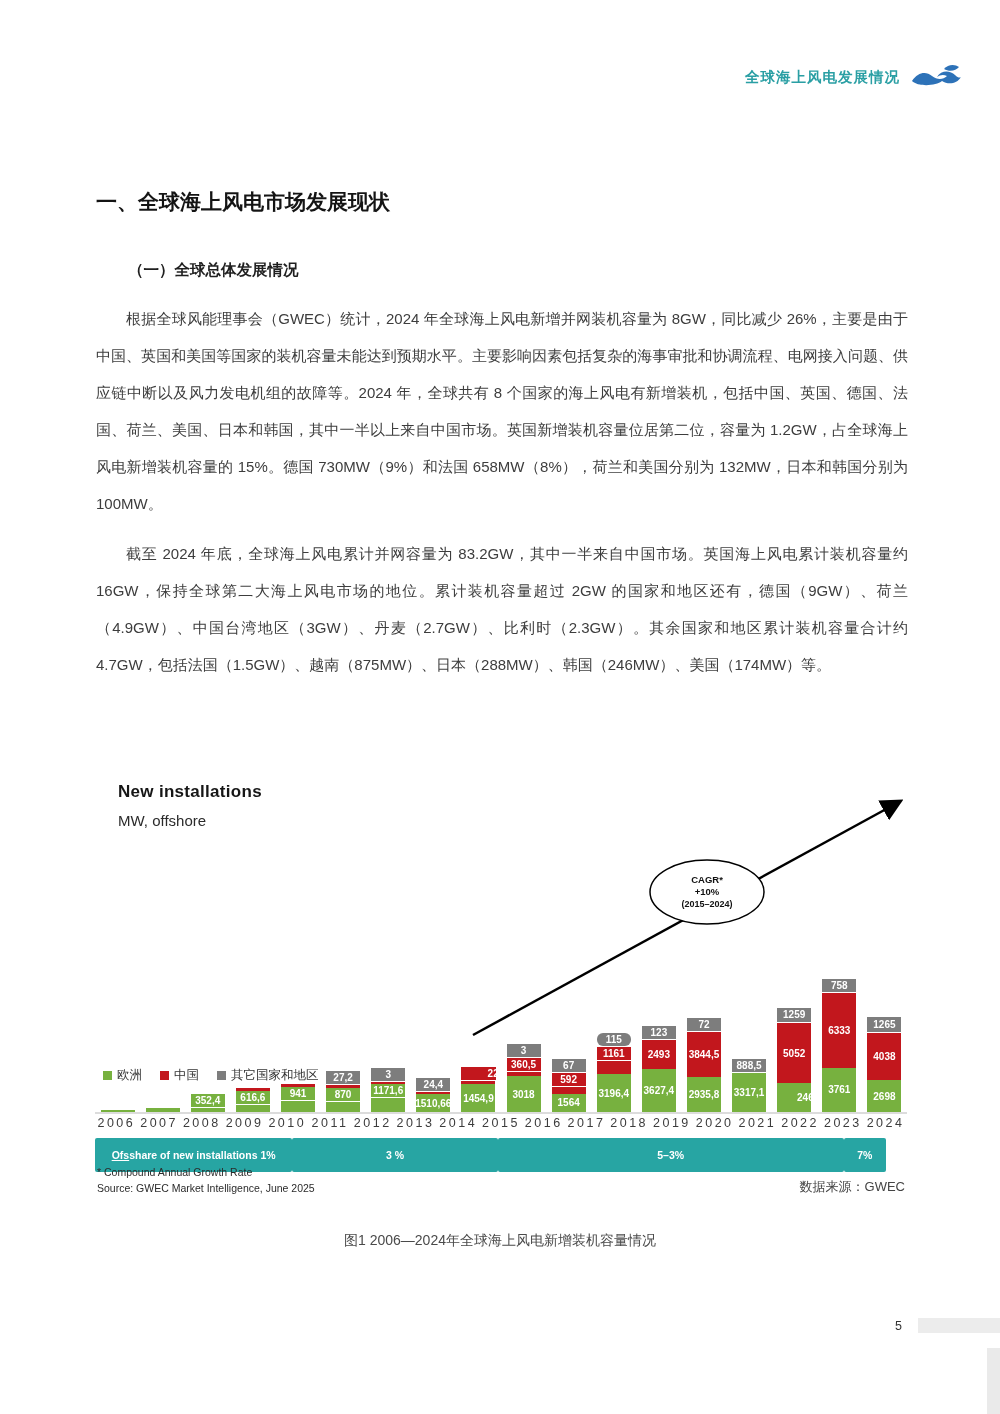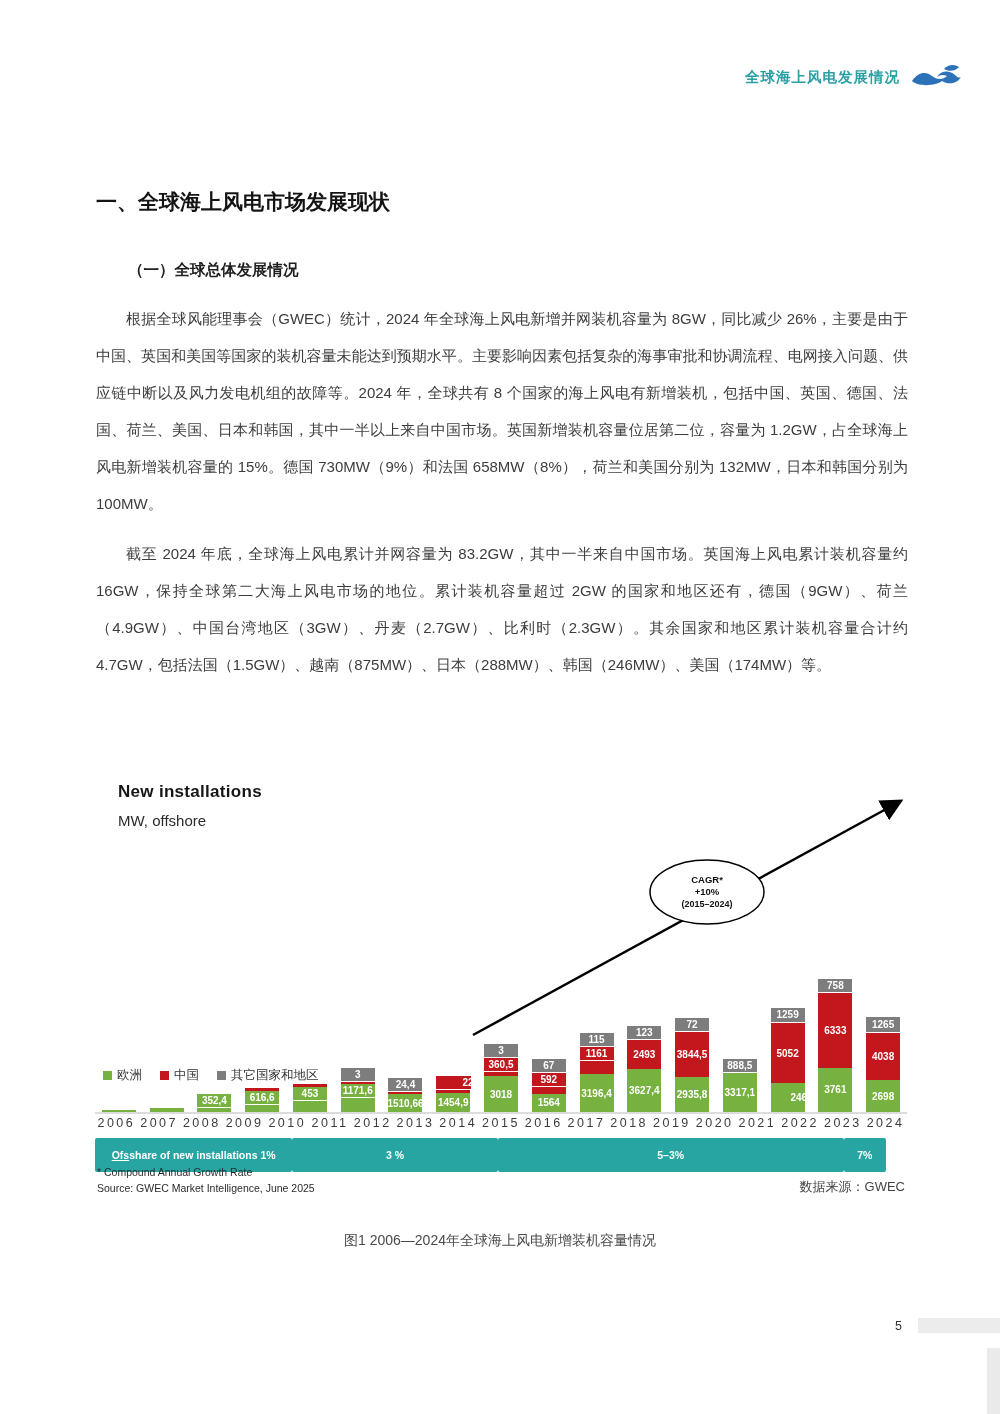--- a/index.html
+++ b/index.html
@@ -93,22 +93,30 @@
         <div class="slot">
           <div class="col">
             <div class="seg" style="background: rgb(194, 23, 29); height: 2.5px;"></div>
             <div class="chip" style="background: rgb(119, 177, 63); height: 13px;">616,6</div>
             <div class="seg" style="background: rgb(119, 177, 63); height: 7.27588px;"></div>
           </div>
         </div>
         <div class="slot">
           <div class="col">
             <div class="seg" style="background: rgb(194, 23, 29); height: 2.5px;"></div>
-            <div class="chip" style="background: rgb(119, 177, 63); height: 13px;">453</div>
+            <div class="chip" style="background: rgb(119, 177, 63); height: 13px;">941</div>
             <div class="seg" style="background: rgb(119, 177, 63); height: 11.1038px;"></div>
+          </div>
+        </div>
+        <div class="slot">
+          <div class="col">
+            <div class="chip" style="background: rgb(125, 125, 125); height: 13px;">27,2</div>
+            <div class="seg" style="background: rgb(194, 23, 29); height: 2.5px;"></div>
+            <div class="chip" style="background: rgb(119, 177, 63); height: 13px;">870</div>
+            <div class="seg" style="background: rgb(119, 177, 63); height: 10.266px;"></div>
           </div>
         </div>
         <div class="slot">
           <div class="col">
             <div class="chip" style="background: rgb(125, 125, 125); height: 13px;">3</div>
             <div class="seg" style="background: rgb(194, 23, 29); height: 2.5px;"></div>
             <div class="chip" style="background: rgb(119, 177, 63); height: 13px;">1171,6</div>
             <div class="seg" style="background: rgb(119, 177, 63); height: 13.8249px;"></div>
           </div>
         </div>
@@ -118,21 +126,21 @@
             <div class="seg" style="background: rgb(194, 23, 29); height: 2.5px;"></div>
             <div class="seg" style="background: rgb(119, 177, 63); height: 17.8263px;">
               <span>1510,66</span>
             </div>
           </div>
         </div>
         <div class="slot">
           <div class="col">
             <div class="chip" style="background: rgb(194, 23, 29); height: 13px; padding-left: 35px;">229</div>
             <div class="seg" style="background: rgb(194, 23, 29); height: 2.7022px;"></div>
-            <div class="seg" style="background: rgb(119, 177, 63); height: 19px;">
+            <div class="seg" style="background: rgb(119, 177, 63); height: 28px;">
               <span>1454,9</span>
             </div>
           </div>
         </div>
         <div class="slot">
           <div class="col">
             <div class="chip" style="background: rgb(125, 125, 125); height: 13px;">3</div>
             <div class="chip" style="background: rgb(194, 23, 29); height: 13px;">360,5</div>
             <div class="seg" style="background: rgb(194, 23, 29); height: 4.2539px;"></div>
             <div class="seg" style="background: rgb(119, 177, 63); height: 35.6124px;">
@@ -145,21 +153,21 @@
             <div class="chip" style="background: rgb(125, 125, 125); height: 13px;">67</div>
             <div class="chip" style="background: rgb(194, 23, 29); height: 13px;">592</div>
             <div class="seg" style="background: rgb(194, 23, 29); height: 6.9856px;"></div>
             <div class="seg" style="background: rgb(119, 177, 63); height: 18.4552px;">
               <span>1564</span>
             </div>
           </div>
         </div>
         <div class="slot">
           <div class="col">
-            <div class="chip" style="background: rgb(125, 125, 125); height: 13px;">115</div>
+            <div class="chip" style="background: rgb(125, 125, 125); height: 13px; border-radius: 6px;">115</div>
             <div class="chip" style="background: rgb(194, 23, 29); height: 13px;">1161</div>
             <div class="seg" style="background: rgb(194, 23, 29); height: 13.6998px;"></div>
             <div class="seg" style="background: rgb(119, 177, 63); height: 37.7175px;">
               <span>3196,4</span>
             </div>
           </div>
         </div>
         <div class="slot">
           <div class="col">
             <div class="chip" style="background: rgb(125, 125, 125); height: 13px;">123</div>

